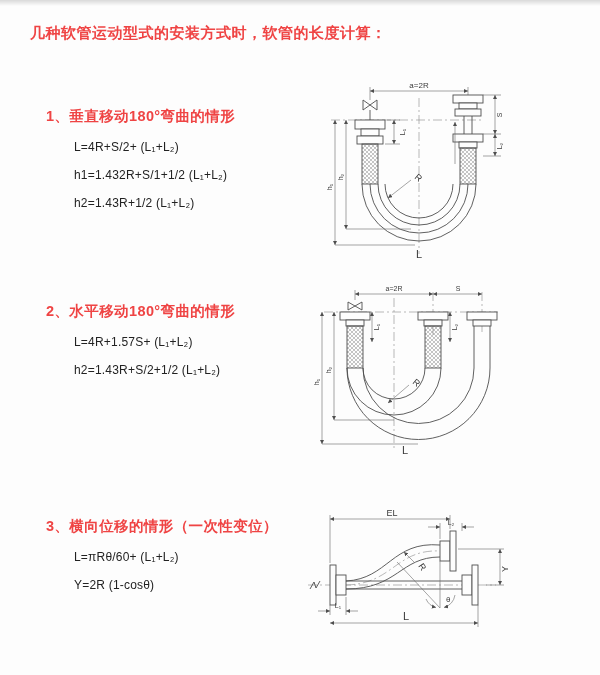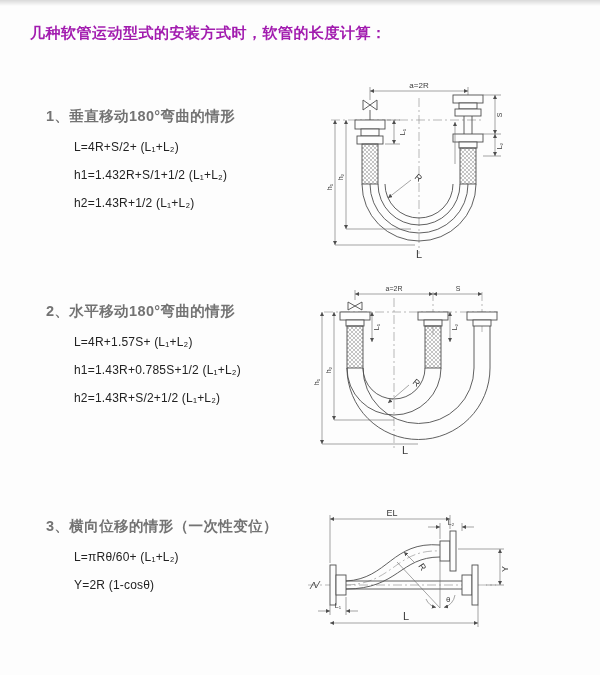--- a/index.html
+++ b/index.html
@@ -8,28 +8,28 @@
     background:#fdfdfd;
     font-family:"Liberation Sans","DejaVu Sans",sans-serif;
     color:#242424;
   }
   .scan-edge{
     position:absolute;top:0;left:0;width:600px;height:6px;
     background:linear-gradient(#d9d9d9,#fdfdfd);
   }
   .page-title{
     position:absolute;left:30px;top:24px;width:520px;
-    font-size:15px;font-weight:700;letter-spacing:.5px;color:#a21caf;
+    font-size:15px;font-weight:700;letter-spacing:.5px;color:#ef4444;
   }
   .section{position:absolute;left:46px;width:300px;}
   #sec1{top:107px;}
   #sec2{top:302px;}
   #sec3{top:517px;}
   .sec-head{
-    font-size:14.5px;font-weight:700;letter-spacing:.4px;color:#737373;
+    font-size:14.5px;font-weight:700;letter-spacing:.4px;color:#ef4444;
     margin:0 0 7px 0;white-space:nowrap;
   }
   .formula{
     margin-left:28px;line-height:28px;font-size:12px;
     letter-spacing:.2px;color:#222;white-space:nowrap;
   }
   .diagram{position:absolute;}
   #dgm1{left:315px;top:72px;}
   #dgm2{left:310px;top:282px;}
   #dgm3{left:300px;top:505px;}
@@ -51,21 +51,20 @@
 <div class="section" id="sec1">
   <div class="sec-head">1、垂直移动180°弯曲的情形</div>
   <div class="formula">L=4R+S/2+ (L₁+L₂)</div>
   <div class="formula">h1=1.432R+S/1+1/2 (L₁+L₂)</div>
   <div class="formula">h2=1.43R+1/2 (L₁+L₂)</div>
 </div>
 
 <div class="section" id="sec2">
   <div class="sec-head">2、水平移动180°弯曲的情形</div>
   <div class="formula">L=4R+1.57S+ (L₁+L₂)</div>
-  <div class="formula">h1=1.43R+0.785S+1/2 (L₁+L₂)</div>
   <div class="formula">h2=1.43R+S/2+1/2 (L₁+L₂)</div>
 </div>
 
 <div class="section" id="sec3">
   <div class="sec-head">3、横向位移的情形（一次性变位）</div>
   <div class="formula">L=πRθ/60+ (L₁+L₂)</div>
   <div class="formula">Y=2R (1-cosθ)</div>
 </div>
 
 <div class="diagram" id="dgm1">

